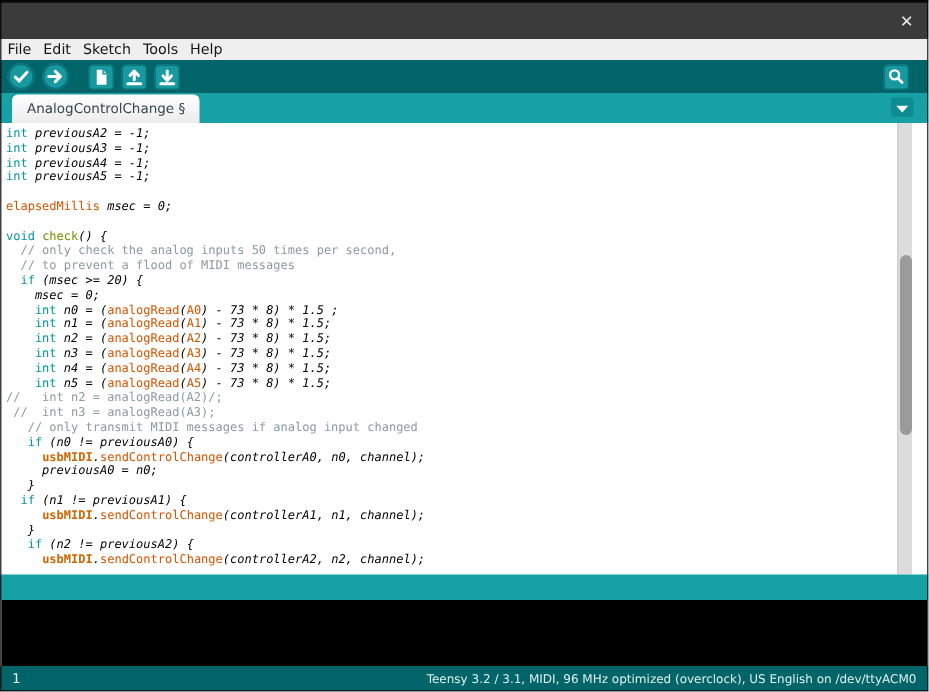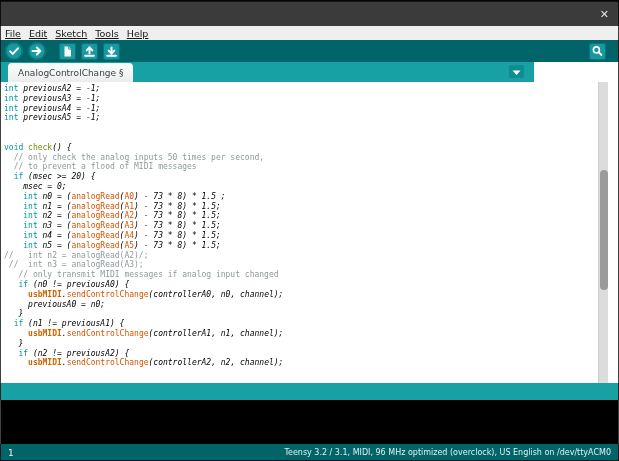--- a/index.html
+++ b/index.html
@@ -13,34 +13,34 @@
   .titlebar { position:absolute; top:0; left:0; width:619px; height:26px;
               background:#3b3b3b; border-top:2px solid #141414;
               display:flex; align-items:center; justify-content:center; }
   .titlebar .title { color:#ededed; font-size:11px;margin-top:41px; }
   .titlebar .close { position:absolute; right:10px; top:0; height:24px; display:flex; align-items:center;
                      color:#e6e6e6; font-size:11px; cursor:default; }
 
   
   .menubar { position:absolute; top:26px; left:0; width:619px; height:14px; background:#efefef;
              display:flex; align-items:center; padding-left:4px; gap:6px; }
-  .menu-item { font-size:9.5px; color:#161616; text-decoration:underline; padding:0 1px; white-space:nowrap; }
+  .menu-item { font-size:9.5px; color:#161616; padding:0 1px; white-space:nowrap; }
 
   
   .toolbar { position:absolute; top:40px; left:0; width:619px; height:22px; background:#006468;
              display:flex; align-items:center; padding-left:5px; gap:5px; }
   .tbtn { width:17px; height:17px; border-radius:3px; background:#17999f;
           box-shadow:inset 0 0 0 1px #0b747a; display:flex; align-items:center; justify-content:center; }
   .tbtn.round { width:18px; height:18px; border-radius:50%; }
   .tbtn.gap-left { margin-left:8px; }
   .tbtn svg { display:block; }
   .serial { position:absolute; right:13px; top:2.5px; }
 
   
-  .tabstrip { position:absolute; top:62px; left:0; width:534px; height:20px; background:#17a1a5;padding-left:47px; }
+  .tabstrip { position:absolute; top:62px; left:0; width:619px; height:20px; background:#17a1a5;padding-left:47px; }
   .tab { position:absolute; left:8px; bottom:0; height:19px; padding:0 10px;
          background:linear-gradient(#fefefe,#ececec); border-radius:4px 4px 0 0;
          display:flex; align-items:center; }
   .tab .tab-label { font-size:9px; color:#37474a; white-space:nowrap; }
   .tabmenu { position:absolute; right:10px; top:3px; width:15px; height:13px; background:#0f8c91;
              border-radius:2px; display:flex; align-items:center; justify-content:center; }
 
   
   .editor { position:absolute; top:82px; left:0; width:619px; height:301px; background:#fff; overflow:hidden; }
   .code { position:absolute; top:2px; left:4px; right:24px; }
@@ -151,20 +151,21 @@
     </div>
   </div>
 
   <div class="editor">
     <div class="code" id="code">
         <div class="code-line"><span class="tok-kw">int</span><span class="tok-pl"> previousA2 = -1;</span></div>
         <div class="code-line"><span class="tok-kw">int</span><span class="tok-pl"> previousA3 = -1;</span></div>
         <div class="code-line"><span class="tok-kw">int</span><span class="tok-pl"> previousA4 = -1;</span></div>
         <div class="code-line"><span class="tok-kw">int</span><span class="tok-pl"> previousA5 = -1;</span></div>
         <div class="code-line"> </div>
+        <div class="code-line"><span class="tok-fn">elapsedMillis</span><span class="tok-pl"> msec = 0;</span></div>
         <div class="code-line"> </div>
         <div class="code-line"><span class="tok-kw">void</span><span class="tok-pl"> </span><span class="tok-grn">check</span><span class="tok-pl">() {</span></div>
         <div class="code-line"><span class="tok-cm">  // only check the analog inputs 50 times per second,</span></div>
         <div class="code-line"><span class="tok-cm">  // to prevent a flood of MIDI messages</span></div>
         <div class="code-line"><span class="tok-pl">  </span><span class="tok-kw">if</span><span class="tok-pl"> (msec &gt;= 20) {</span></div>
         <div class="code-line"><span class="tok-pl">    msec = 0;</span></div>
         <div class="code-line"><span class="tok-pl">    </span><span class="tok-kw">int</span><span class="tok-pl"> n0 = (</span><span class="tok-fn">analogRead</span><span class="tok-pl">(</span><span class="tok-lit">A0</span><span class="tok-pl">) - 73 * 8) * 1.5 ;</span></div>
         <div class="code-line"><span class="tok-pl">    </span><span class="tok-kw">int</span><span class="tok-pl"> n1 = (</span><span class="tok-fn">analogRead</span><span class="tok-pl">(</span><span class="tok-lit">A1</span><span class="tok-pl">) - 73 * 8) * 1.5;</span></div>
         <div class="code-line"><span class="tok-pl">    </span><span class="tok-kw">int</span><span class="tok-pl"> n2 = (</span><span class="tok-fn">analogRead</span><span class="tok-pl">(</span><span class="tok-lit">A2</span><span class="tok-pl">) - 73 * 8) * 1.5;</span></div>
         <div class="code-line"><span class="tok-pl">    </span><span class="tok-kw">int</span><span class="tok-pl"> n3 = (</span><span class="tok-fn">analogRead</span><span class="tok-pl">(</span><span class="tok-lit">A3</span><span class="tok-pl">) - 73 * 8) * 1.5;</span></div>

